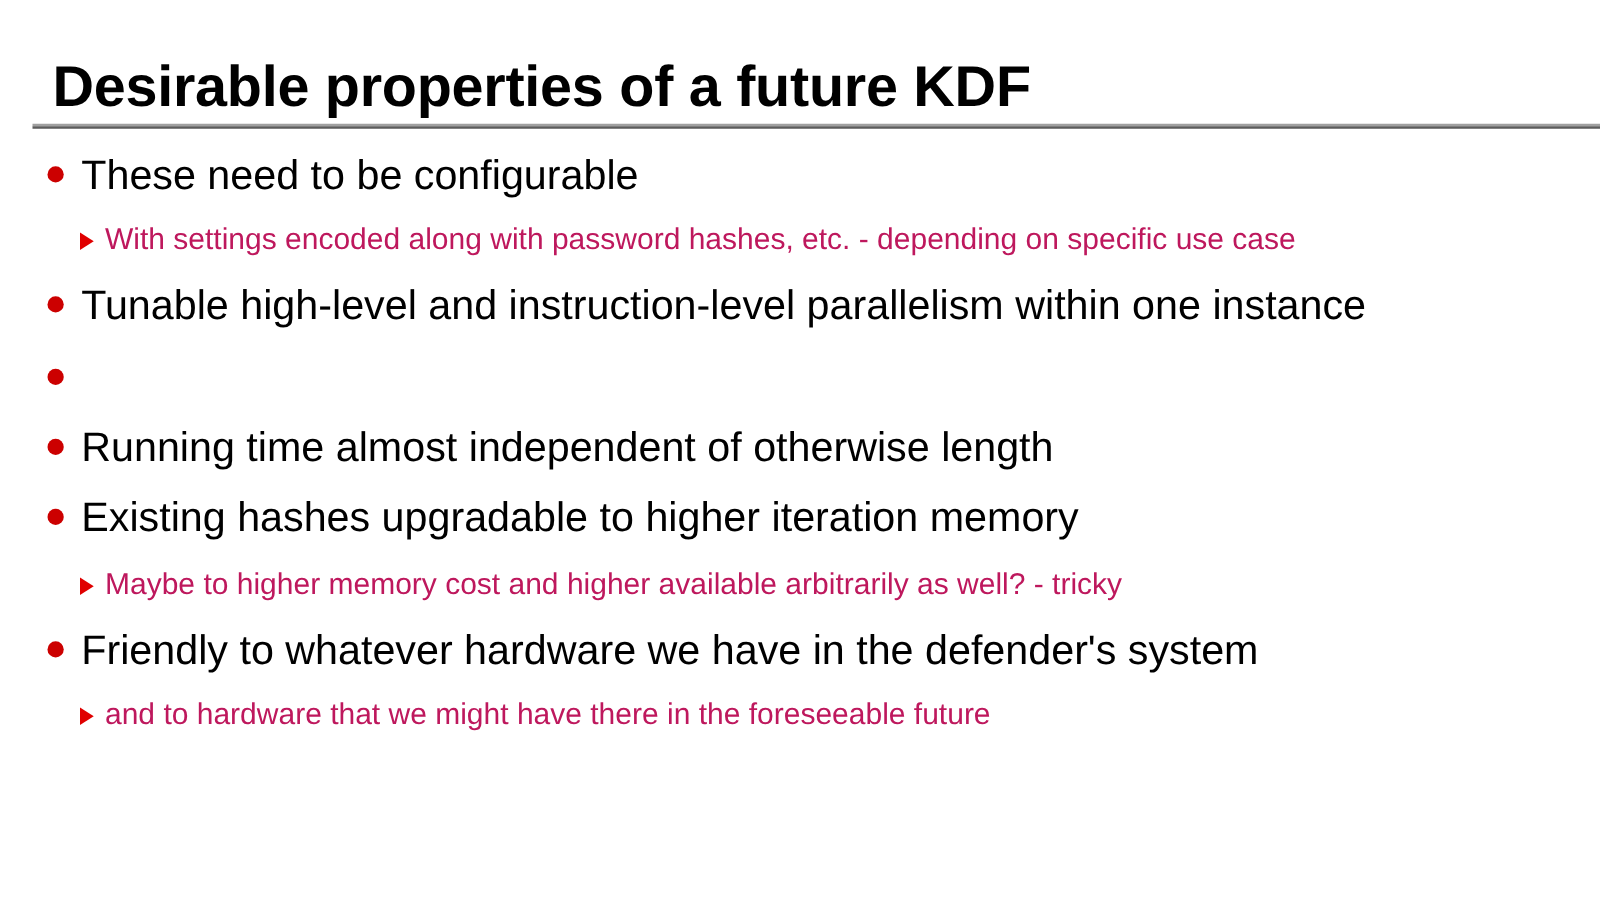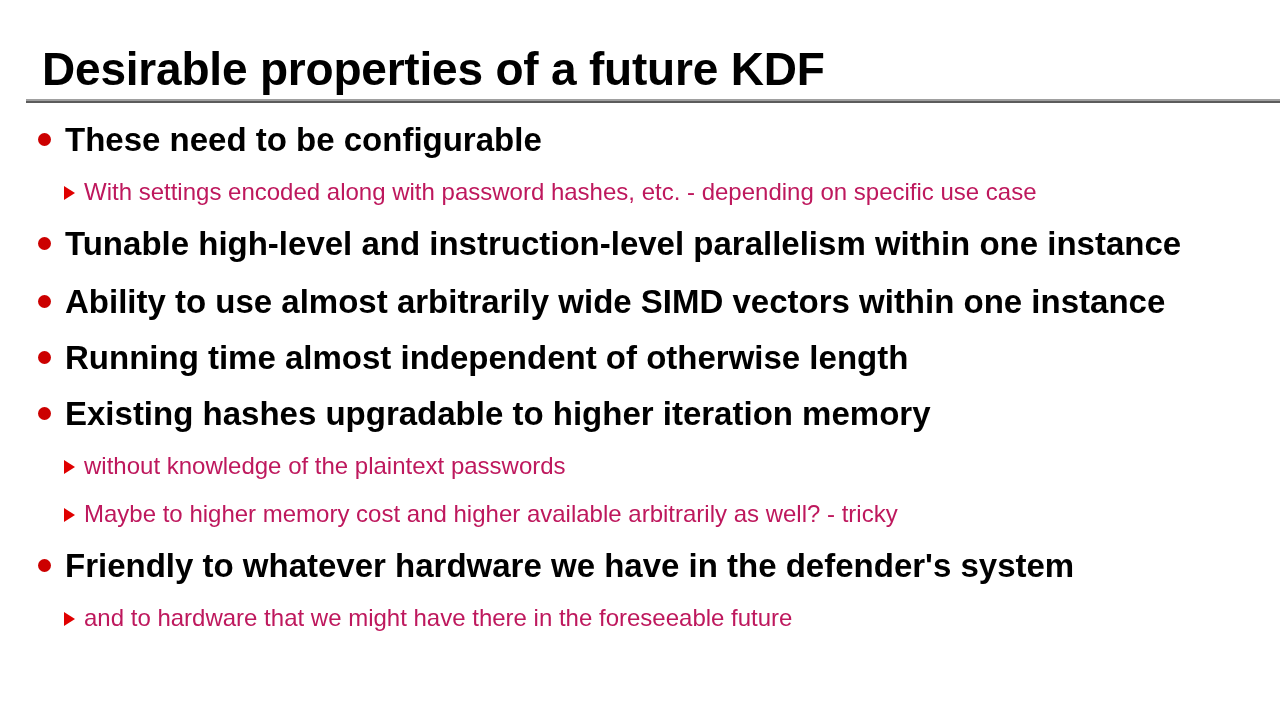--- a/index.html
+++ b/index.html
@@ -91,21 +91,21 @@
     height: 0;
     border-top: 7px solid transparent;
     border-bottom: 7px solid transparent;
     border-left: 11px solid #e00000;
     margin-top: 12px;
     margin-right: 9px;
   }
   .txt-l1 {
     font-size: 33px;
     line-height: 44px;
-    font-weight: bold;
+    font-weight: normal;
     color: #000000;
     white-space: nowrap;
   }
   .txt-l2 {
     font-size: 24px;
     line-height: 36px;
     font-weight: normal;
     color: #be185d;
     white-space: nowrap;
   }
@@ -142,40 +142,35 @@
     <div class="bullet-row level-1">
       <span class="marker marker-dot"></span>
       <span class="txt-l1">Tunable high-level and instruction-level parallelism within one instance</span>
     </div>
     <div class="sp-1"></div>
 
     <div class="sp-2"></div>
 
     <div class="bullet-row level-1">
       <span class="marker marker-dot"></span>
-      <span class="txt-l1">Ability to use almost arbitrarily wide SIMD vectors within one instance</span>
     </div>
     <div class="sp-1"></div>
 
     <div class="bullet-row level-1">
       <span class="marker marker-dot"></span>
       <span class="txt-l1">Running time almost independent of otherwise length</span>
     </div>
     <div class="sp-1"></div>
 
     <div class="bullet-row level-1">
       <span class="marker marker-dot"></span>
       <span class="txt-l1">Existing hashes upgradable to higher iteration memory</span>
     </div>
     <div class="sp-1"></div>
 
-    <div class="bullet-row level-2">
-      <span class="marker marker-tri"></span>
-      <span class="txt-l2">without knowledge of the plaintext passwords</span>
-    </div>
     <div class="sp-2"></div>
 
     <div class="bullet-row level-2">
       <span class="marker marker-tri"></span>
       <span class="txt-l2">Maybe to higher memory cost and higher available arbitrarily as well? - tricky</span>
     </div>
     <div class="sp-2"></div>
 
     <div class="bullet-row level-1">
       <span class="marker marker-dot"></span>

